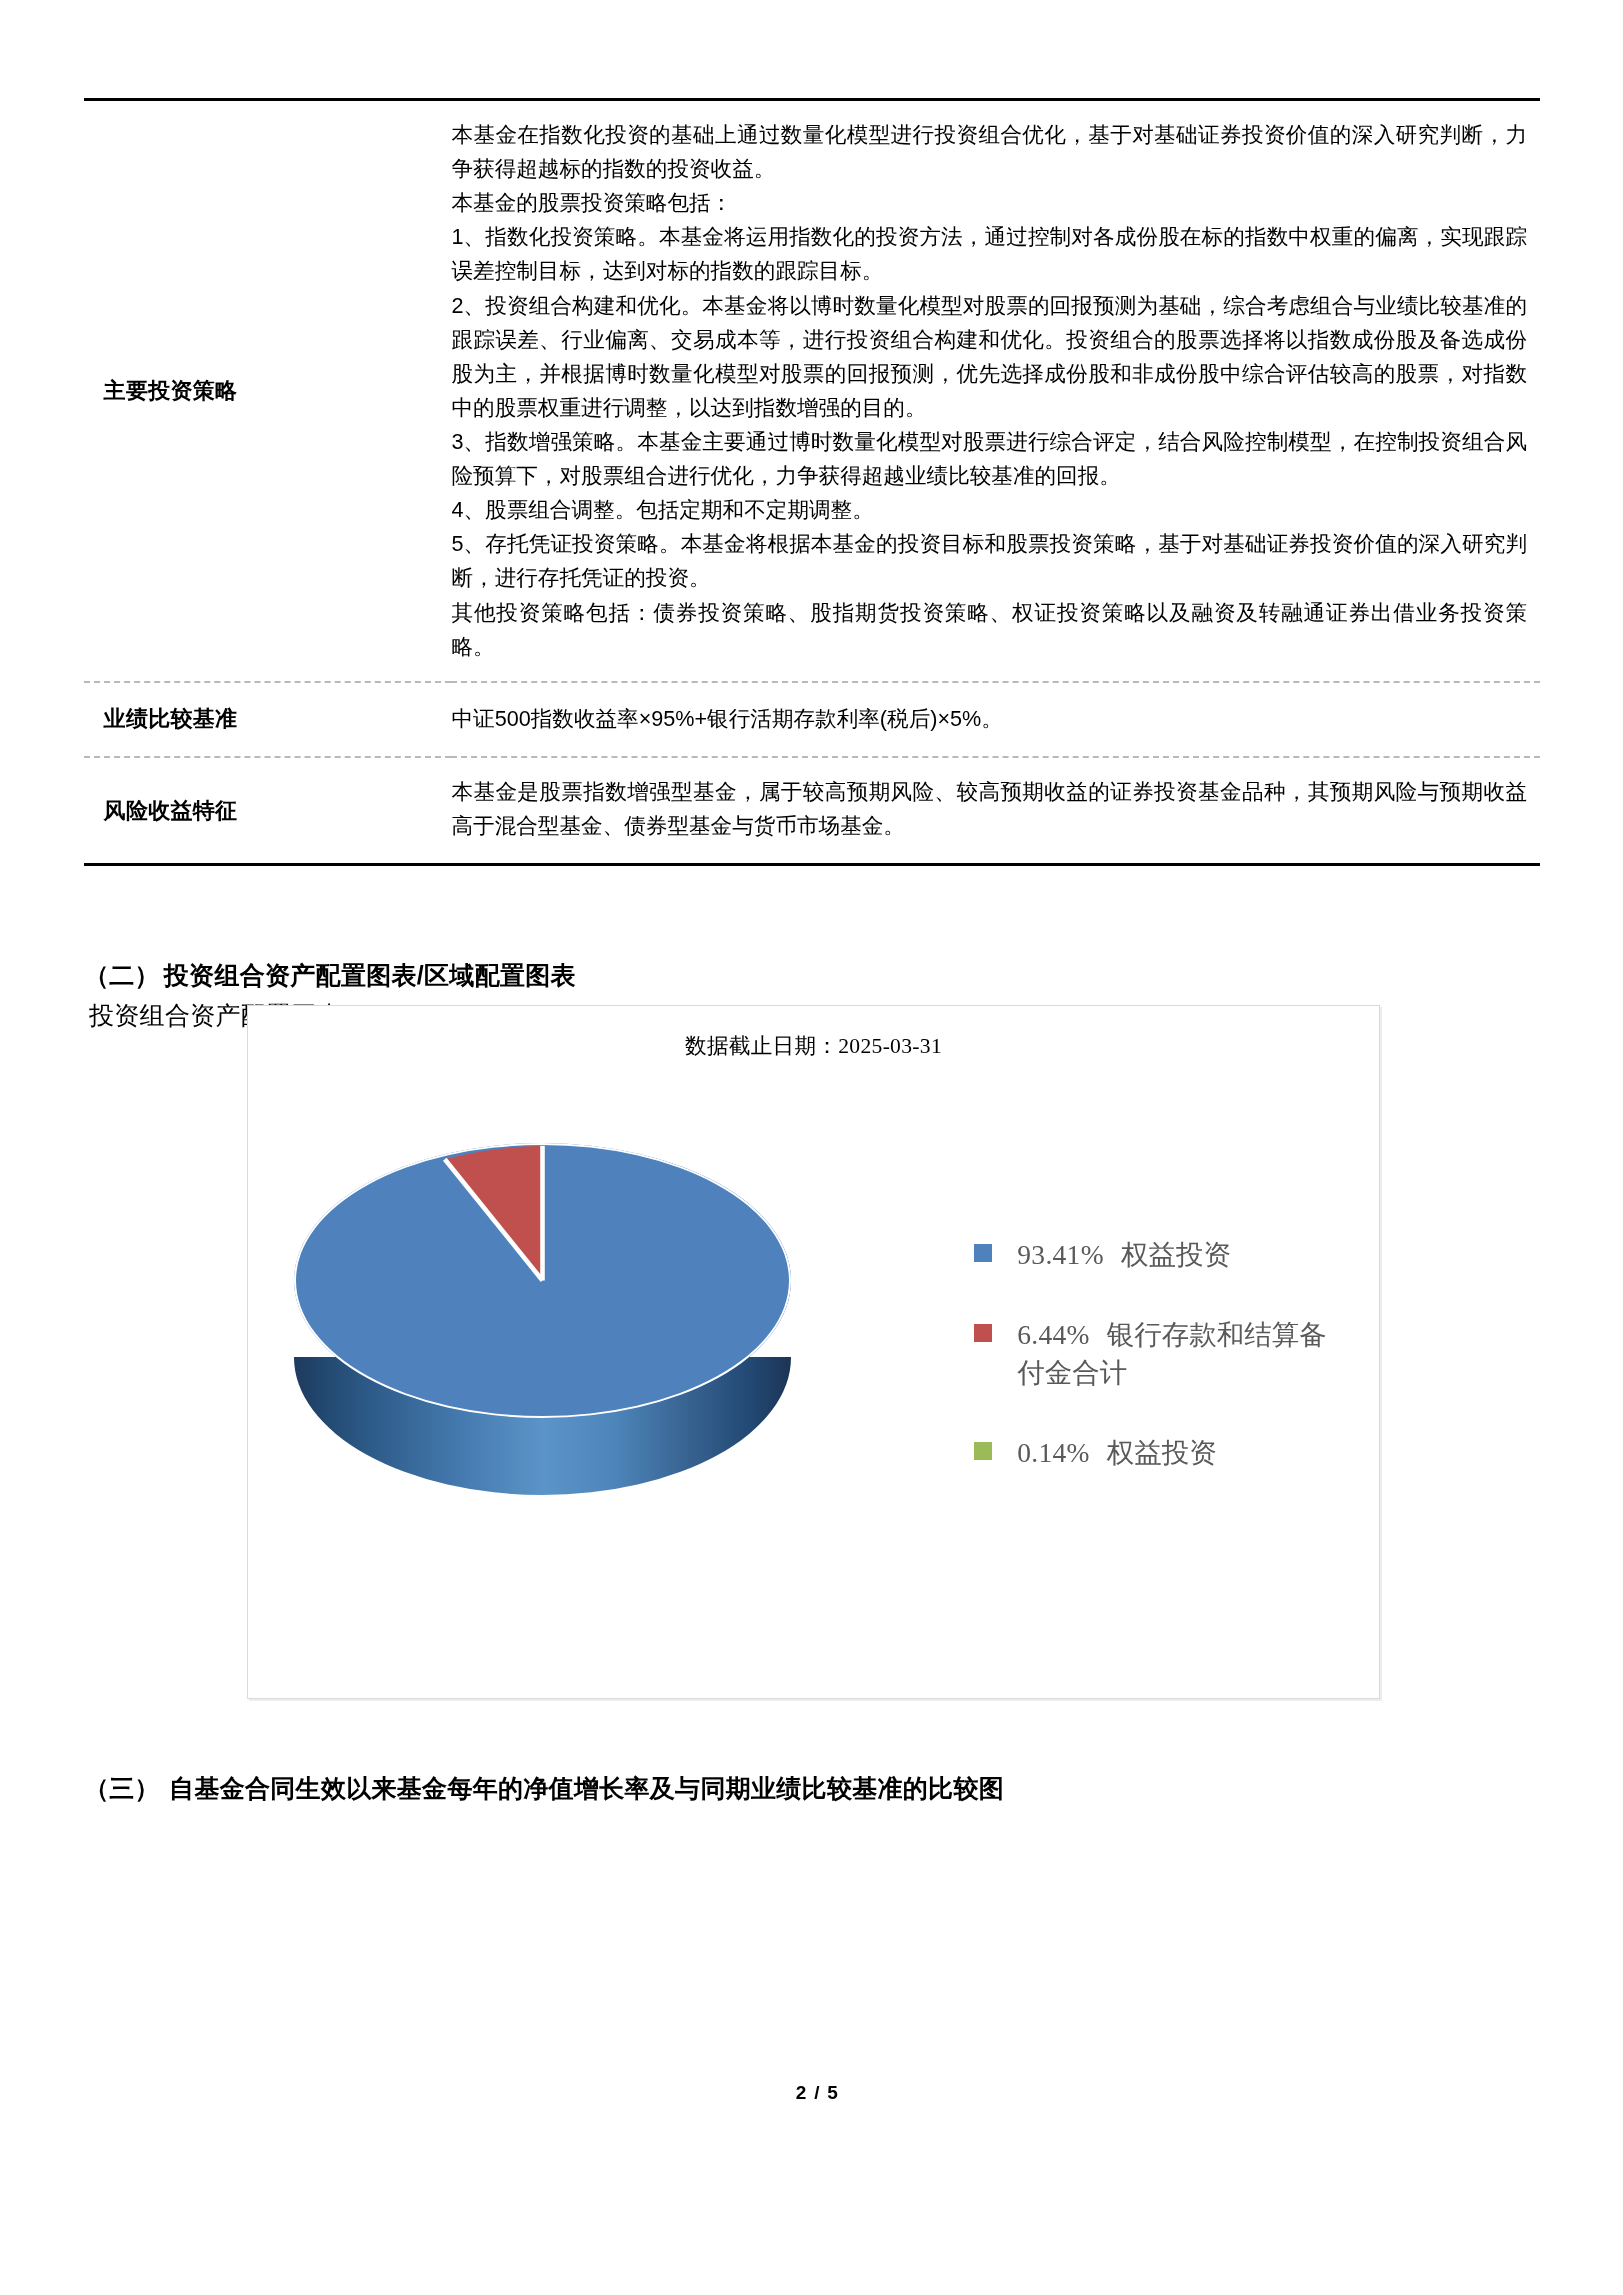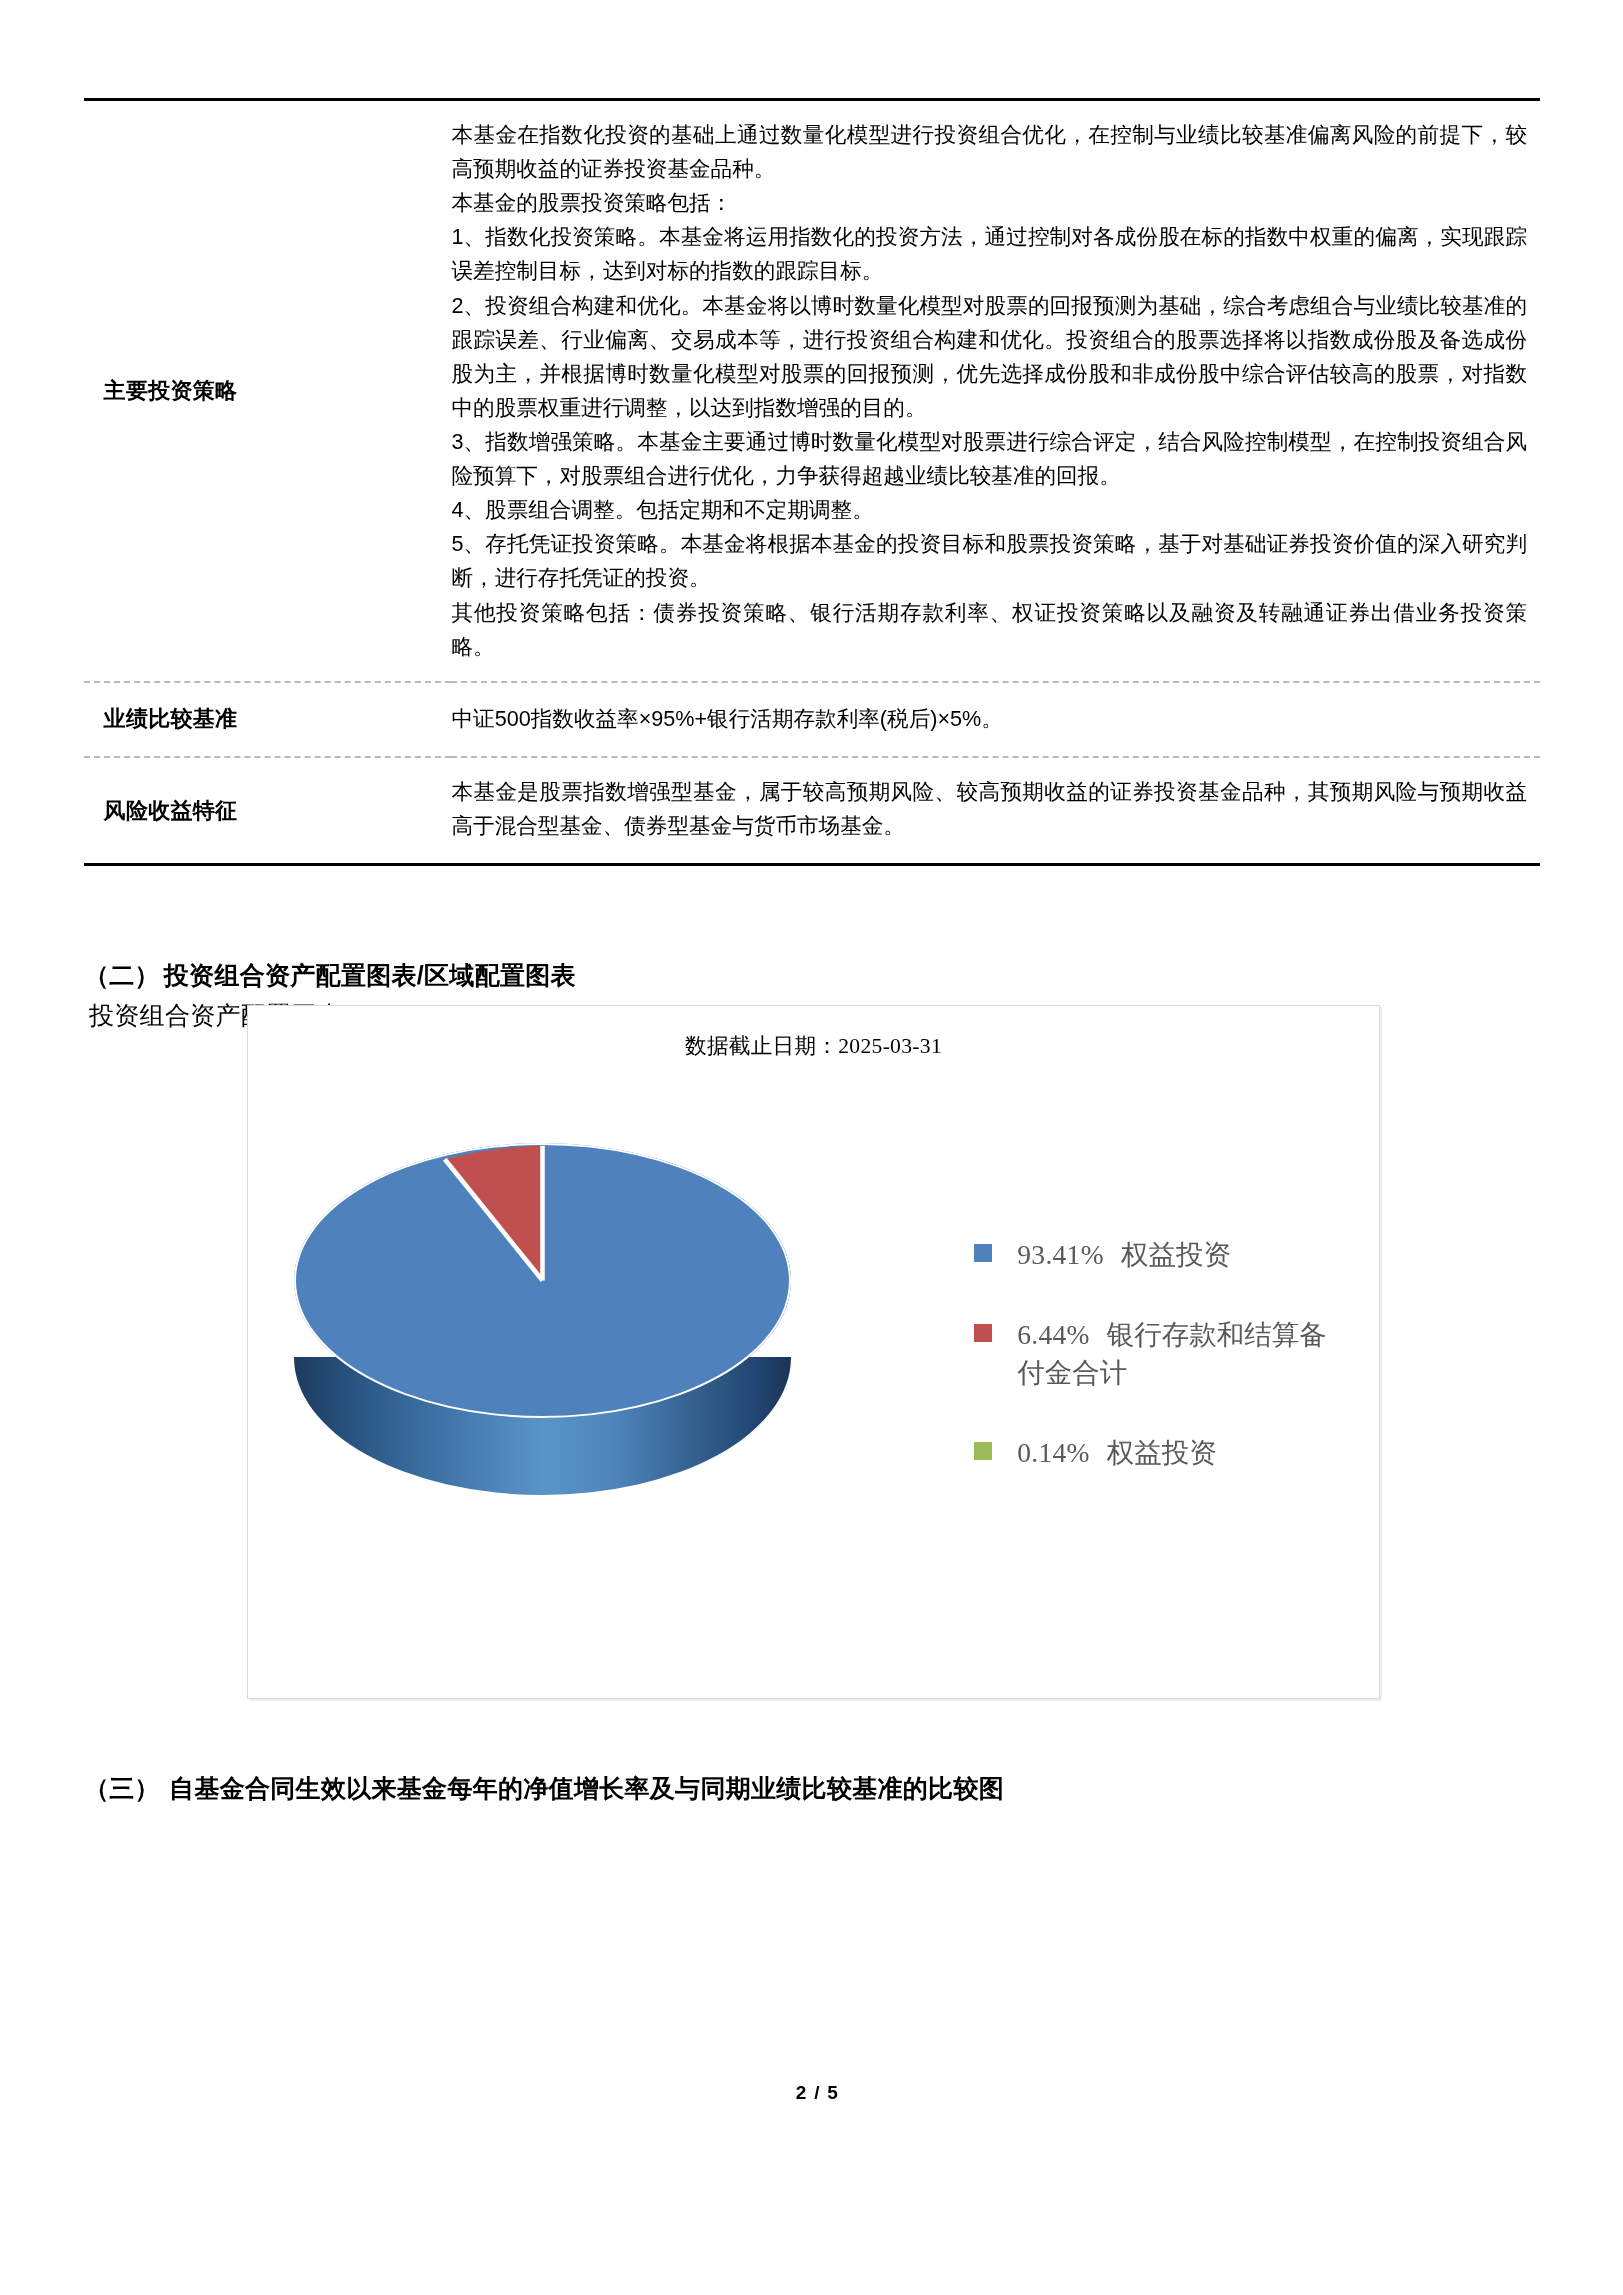--- a/index.html
+++ b/index.html
@@ -211,28 +211,28 @@
 </head>
 <body>
 
 <div id="page">
 
   <table class="info-table">
     <tbody>
       <tr class="row-strategy">
         <td class="label-cell">主要投资策略</td>
         <td class="value-cell">
-          <p>本基金在指数化投资的基础上通过数量化模型进行投资组合优化，在控制与业绩比较基准偏离风险的前提下，较高预期收益的证券投资基金品种。</p>
+          <p>本基金在指数化投资的基础上通过数量化模型进行投资组合优化，基于对基础证券投资价值的深入研究判断，力争获得超越标的指数的投资收益。</p>
           <p>本基金的股票投资策略包括：</p>
           <p>1、指数化投资策略。本基金将运用指数化的投资方法，通过控制对各成份股在标的指数中权重的偏离，实现跟踪误差控制目标，达到对标的指数的跟踪目标。</p>
           <p>2、投资组合构建和优化。本基金将以博时数量化模型对股票的回报预测为基础，综合考虑组合与业绩比较基准的跟踪误差、行业偏离、交易成本等，进行投资组合构建和优化。投资组合的股票选择将以指数成份股及备选成份股为主，并根据博时数量化模型对股票的回报预测，优先选择成份股和非成份股中综合评估较高的股票，对指数中的股票权重进行调整，以达到指数增强的目的。</p>
           <p>3、指数增强策略。本基金主要通过博时数量化模型对股票进行综合评定，结合风险控制模型，在控制投资组合风险预算下，对股票组合进行优化，力争获得超越业绩比较基准的回报。</p>
           <p>4、股票组合调整。包括定期和不定期调整。</p>
           <p>5、存托凭证投资策略。本基金将根据本基金的投资目标和股票投资策略，基于对基础证券投资价值的深入研究判断，进行存托凭证的投资。</p>
-          <p>其他投资策略包括：债券投资策略、银行活期存款利率、权证投资策略以及融资及转融通证券出借业务投资策略。</p>
+          <p>其他投资策略包括：债券投资策略、股指期货投资策略、权证投资策略以及融资及转融通证券出借业务投资策略。</p>
         </td>
       </tr>
       <tr class="row-sep row-benchmark">
         <td class="label-cell">业绩比较基准</td>
         <td class="value-cell">
           <p>中证500指数收益率×95%+银行活期存款利率(税后)×5%。</p>
         </td>
       </tr>
       <tr class="row-sep row-risk">
         <td class="label-cell">风险收益特征</td>

